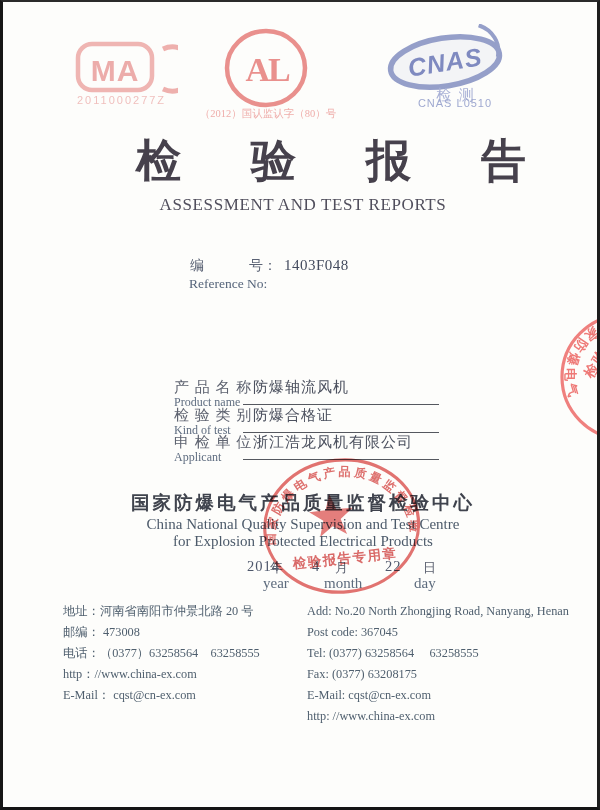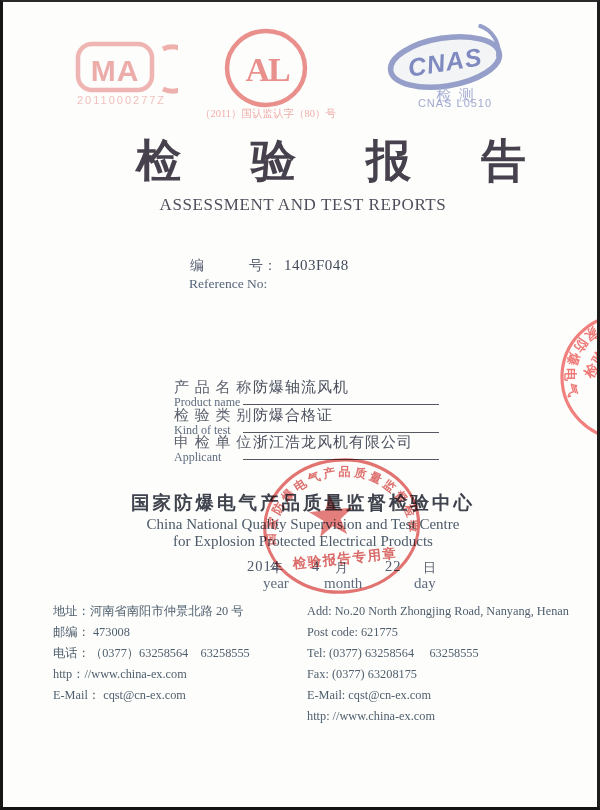--- a/index.html
+++ b/index.html
@@ -65,21 +65,21 @@
     <rect x="5" y="6" width="74" height="46" rx="14" fill="none" stroke="#efb5b2" stroke-width="4.5"></rect>
     <text x="42" y="43" text-anchor="middle" font-family="Liberation Sans, sans-serif" font-size="30" font-weight="bold" fill="#ecacaa" letter-spacing="1">MA</text>
     <path d="M 90 11 A 22 22 0 1 1 90 51" fill="none" stroke="#eeb0ad" stroke-width="5"></path>
   </svg>
   <div class="abs logo-caption" style="left:74px;top:92px;">2011000277Z</div>
 
   <svg class="abs" style="left:219px;top:25px;" width="90" height="84" viewBox="0 0 90 84">
     <ellipse cx="44" cy="41" rx="39" ry="37" fill="none" stroke="#e9908d" stroke-width="4.5"></ellipse>
     <text x="45" y="54" text-anchor="middle" font-family="Liberation Serif, serif" font-size="34" font-weight="bold" fill="#e9908d" letter-spacing="-2">AL</text>
   </svg>
-  <div class="abs cal-caption" style="left:185px;top:105px;">（2011）国认监认字（80）号</div>
+  <div class="abs cal-caption" style="left:185px;top:105px;">（2012）国认监认字（80）号</div>
 
   <svg class="abs" style="left:380px;top:22px;" width="135" height="72" viewBox="0 0 135 72">
     <g transform="rotate(-9 62 38)">
       <ellipse cx="62" cy="38" rx="55" ry="24" fill="rgba(170,178,214,0.12)" stroke="#959fc9" stroke-width="5.5"></ellipse>
       <text x="62" y="47" text-anchor="middle" font-family="Liberation Sans, sans-serif" font-size="25" font-weight="bold" font-style="italic" fill="#7f8ac0" letter-spacing="1">CNAS</text>
       <path d="M 101 7 a 30 28 0 0 1 14 34" fill="none" stroke="#959fc9" stroke-width="4"></path>
     </g>
   </svg>
   <div class="abs cnas-cap1" style="left:392px;top:84px;">检  测</div>
   <div class="abs cnas-cap2" style="left:392px;top:95px;">CNAS L0510</div>
@@ -126,30 +126,30 @@
   <span class="abs d-num" style="left:224px;top:556px;margin-left:20px;">2014</span>
   <span class="abs d-cn" style="left:267px;top:557px;">年</span>
   <span class="abs d-num" style="left:309px;top:556px;">4</span>
   <span class="abs d-cn" style="left:332px;top:557px;">月</span>
   <span class="abs d-num" style="left:382px;top:556px;">22</span>
   <span class="abs d-cn" style="left:420px;top:557px;">日</span>
   <span class="abs d-en" style="left:260px;top:573px;">year</span>
   <span class="abs d-en" style="left:321px;top:573px;">month</span>
   <span class="abs d-en" style="left:411px;top:573px;">day</span>
 
-  <div class="abs ftr" style="left:50px;top:599px;">
+  <div class="abs ftr" style="left:60px;top:599px;">
     <div>地址：河南省南阳市仲景北路 20 号</div>
     <div>邮编： 473008</div>
     <div>电话：（0377）63258564    63258555</div>
     <div>http：//www.china-ex.com</div>
     <div>E-Mail： cqst@cn-ex.com</div>
   </div>
   <div class="abs ftr" style="left:304px;top:599px;">
     <div>Add: No.20 North Zhongjing Road, Nanyang, Henan</div>
-    <div>Post code: 621775</div>
+    <div>Post code: 367045</div>
     <div>Tel: (0377) 63258564     63258555</div>
     <div>Fax: (0377) 63208175</div>
     <div>E-Mail: cqst@cn-ex.com</div>
     <div>http: //www.china-ex.com</div>
   </div>
 
   <svg class="abs seal" style="left:254px;top:452px;transform:rotate(-6deg);opacity:0.82;" width="170" height="150" viewBox="0 0 170 150">
     <defs>
       <path id="ringpath" d="M 18 92 A 68 60 0 1 1 152 92" fill="none"></path>
     </defs>

